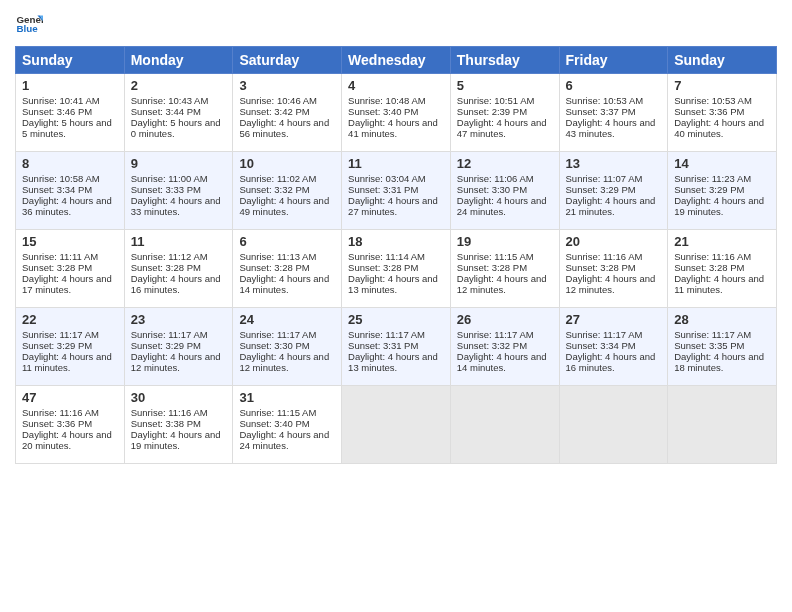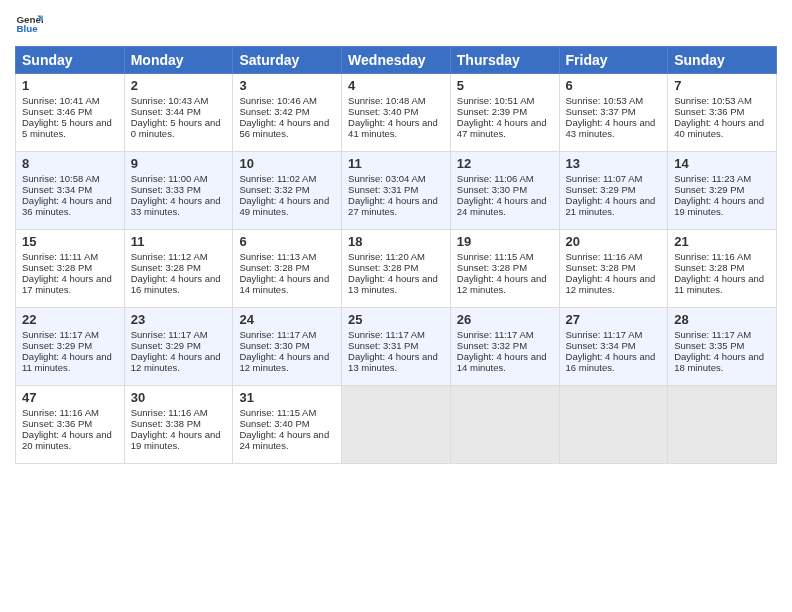--- a/index.html
+++ b/index.html
@@ -128,21 +128,21 @@
           <td><span class="day-num">10</span><span>Sunrise: 11:02 AM</span><br><span>Sunset: 3:32 PM</span><br><span>Daylight: 4 hours and 49 minutes.</span></td>
           <td><span class="day-num">11</span><span>Sunrise: 03:04 AM</span><br><span>Sunset: 3:31 PM</span><br><span>Daylight: 4 hours and 27 minutes.</span></td>
           <td><span class="day-num">12</span><span>Sunrise: 11:06 AM</span><br><span>Sunset: 3:30 PM</span><br><span>Daylight: 4 hours and 24 minutes.</span></td>
           <td><span class="day-num">13</span><span>Sunrise: 11:07 AM</span><br><span>Sunset: 3:29 PM</span><br><span>Daylight: 4 hours and 21 minutes.</span></td>
           <td><span class="day-num">14</span><span>Sunrise: 11:23 AM</span><br><span>Sunset: 3:29 PM</span><br><span>Daylight: 4 hours and 19 minutes.</span></td>
         </tr>
         <tr>
           <td><span class="day-num">15</span><span>Sunrise: 11:11 AM</span><br><span>Sunset: 3:28 PM</span><br><span>Daylight: 4 hours and 17 minutes.</span></td>
           <td><span class="day-num">11</span><span>Sunrise: 11:12 AM</span><br><span>Sunset: 3:28 PM</span><br><span>Daylight: 4 hours and 16 minutes.</span></td>
           <td><span class="day-num">6</span><span>Sunrise: 11:13 AM</span><br><span>Sunset: 3:28 PM</span><br><span>Daylight: 4 hours and 14 minutes.</span></td>
-          <td><span class="day-num">18</span><span>Sunrise: 11:20 AM</span><br><span>Sunset: 3:28 PM</span><br><span>Daylight: 4 hours and 13 minutes.</span></td>
+          <td><span class="day-num">18</span><span>Sunrise: 11:14 AM</span><br><span>Sunset: 3:28 PM</span><br><span>Daylight: 4 hours and 13 minutes.</span></td>
           <td><span class="day-num">19</span><span>Sunrise: 11:15 AM</span><br><span>Sunset: 3:28 PM</span><br><span>Daylight: 4 hours and 12 minutes.</span></td>
           <td><span class="day-num">20</span><span>Sunrise: 11:16 AM</span><br><span>Sunset: 3:28 PM</span><br><span>Daylight: 4 hours and 12 minutes.</span></td>
           <td><span class="day-num">21</span><span>Sunrise: 11:16 AM</span><br><span>Sunset: 3:28 PM</span><br><span>Daylight: 4 hours and 11 minutes.</span></td>
         </tr>
         <tr>
           <td><span class="day-num">22</span><span>Sunrise: 11:17 AM</span><br><span>Sunset: 3:29 PM</span><br><span>Daylight: 4 hours and 11 minutes.</span></td>
           <td><span class="day-num">23</span><span>Sunrise: 11:17 AM</span><br><span>Sunset: 3:29 PM</span><br><span>Daylight: 4 hours and 12 minutes.</span></td>
           <td><span class="day-num">24</span><span>Sunrise: 11:17 AM</span><br><span>Sunset: 3:30 PM</span><br><span>Daylight: 4 hours and 12 minutes.</span></td>
           <td><span class="day-num">25</span><span>Sunrise: 11:17 AM</span><br><span>Sunset: 3:31 PM</span><br><span>Daylight: 4 hours and 13 minutes.</span></td>
           <td><span class="day-num">26</span><span>Sunrise: 11:17 AM</span><br><span>Sunset: 3:32 PM</span><br><span>Daylight: 4 hours and 14 minutes.</span></td>

